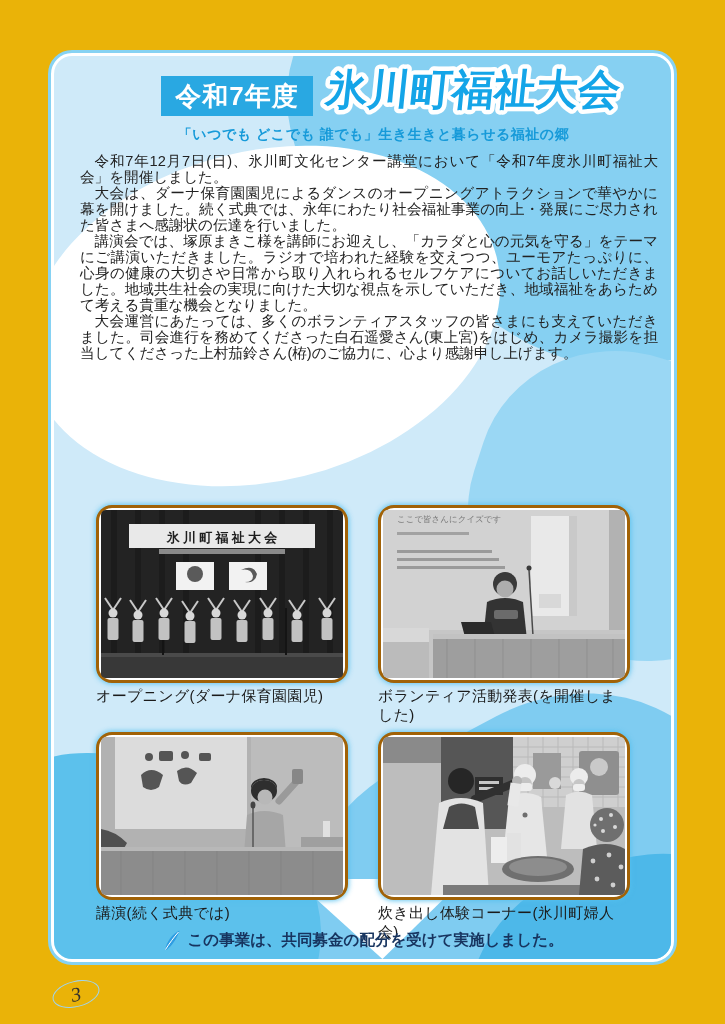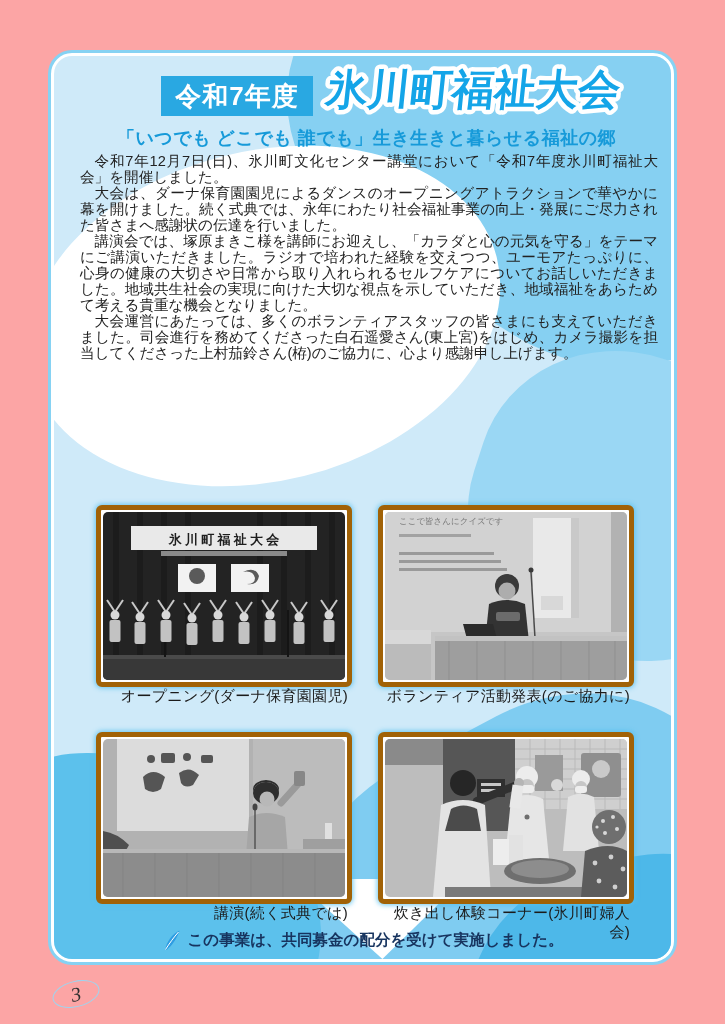--- a/index.html
+++ b/index.html
@@ -1,18 +1,18 @@
 <!DOCTYPE html>
 <html><head>
 <meta charset="utf-8">
 <style>
   * { margin:0; padding:0; box-sizing:border-box; }
   html,body { background:#fff; }
   .page {
-    position:relative; width:725px; height:1024px; background:#fca5a5;
+    position:relative; width:725px; height:1024px; background:#eab308;
     overflow:hidden; font-family:"Liberation Sans", sans-serif;
   }
   
   .frame {
     position:absolute; left:48px; top:50px; width:629px; height:915px;
     border:3px solid #86d2f3; border-radius:24px; background:#fff; padding:3px;
   }
   .frame-inner {
     position:relative; width:100%; height:100%; border-radius:18px;
     overflow:hidden; background:#cfeaf9;
@@ -27,42 +27,42 @@
   .b-bright-br{ right:-140px; bottom:-200px; width:340px; height:300px; background:#4db8e9; border-radius:45%; transform:rotate(-15deg); }
   .b-white-v  { left:240px; bottom:0; width:170px; height:80px; background:#ffffff; clip-path:polygon(0 0,100% 0,52% 100%); }
   
   .year-badge {
     position:absolute; left:107px; top:20px; width:152px; height:40px;
     background:#29a8e2; color:#fff; font-size:26px; font-weight:bold;
     display:flex; align-items:center; justify-content:center; letter-spacing:1px;
   }
   .title-wrap { position:absolute; left:258px; top:-2px; width:320px; height:72px; }
   .subtitle {
-    position:absolute; left:4px; top:70px; width:100%; text-align:center;
-    font-size:18px; font-weight:bold; color:#169ad9; letter-spacing:0.5px;
+    position:absolute; left:11px; top:70px; width:100%; text-align:center;
+    font-size:14px; font-weight:bold; color:#169ad9; letter-spacing:0.5px;
   }
   
   .body-text {
     position:absolute; left:26px; top:97px; width:578px;
     font-size:14.6px; line-height:16px; color:#222; text-align:justify;
   }
   .body-text p { text-indent:1em; }
   
   .photo {
     position:absolute; background:#fff; padding:2px;
-    border:5px solid #a16207; border-radius:6px;
+    border:3px solid #a16207; border-radius:16px;
     box-shadow:0 0 5px 1px rgba(83,192,238,.85);
   }
   .photo svg { display:block; border-radius:5px; }
   .p1 { left:42px;  top:449px;font-family:Liberation Serif, serif; }
   .p2 { left:324px; top:449px; }
   .p3 { left:42px;  top:676px; }
   .p4 { left:324px; top:676px; }
   .caption {
-    position:absolute; width:252px; text-align:right;
+    position:absolute; width:252px; text-align:left;
     font-size:15px; color:#1b1b1b; letter-spacing:0.3px;
   }
   .c1 { left:42px;  top:631px; }
   .c2 { left:324px; top:631px; }
   .c3 { left:42px;  top:848px; }
   .c4 { left:324px; top:848px; }
   
   .footer-note {
     position:absolute; left:0; top:873px; width:100%;
     display:flex; align-items:center; justify-content:center; gap:7px;
@@ -229,21 +229,21 @@
             <line x1="176" y1="129" x2="176" y2="168"></line>
               <line x1="204" y1="129" x2="204" y2="168"></line>
             <line x1="230" y1="129" x2="230" y2="168"></line>
           </g>
           <rect x="0" y="118" width="46" height="14" fill="#d8d8d8"></rect>
           <rect x="0" y="132" width="46" height="36" fill="#bbbbbb"></rect>
         </svg>
       </div>
 
       <div class="caption c1">オープニング(ダーナ保育園園児)</div>
-      <div class="caption c2">ボランティア活動発表(のご協力に)</div>
+      <div class="caption c2">ボランティア活動発表(を開催しました)</div>
 
       <div class="photo p3">
         <svg width="242" height="158" viewBox="0 0 242 158">
           <rect width="242" height="158" fill="#b2b2b2"></rect>
           <rect x="150" y="0" width="92" height="158" fill="#bcbcbc"></rect>
           <rect x="14" y="0" width="132" height="92" fill="#dcdcdc"></rect>
           <g fill="#555555">
             <circle cx="48" cy="20" r="4"></circle>
               <rect x="58" y="14" width="14" height="10" rx="2"></rect>
             <path d="M40,38 q10,-10 22,0 l-4,12 q-8,6 -16,0 Z"></path>

